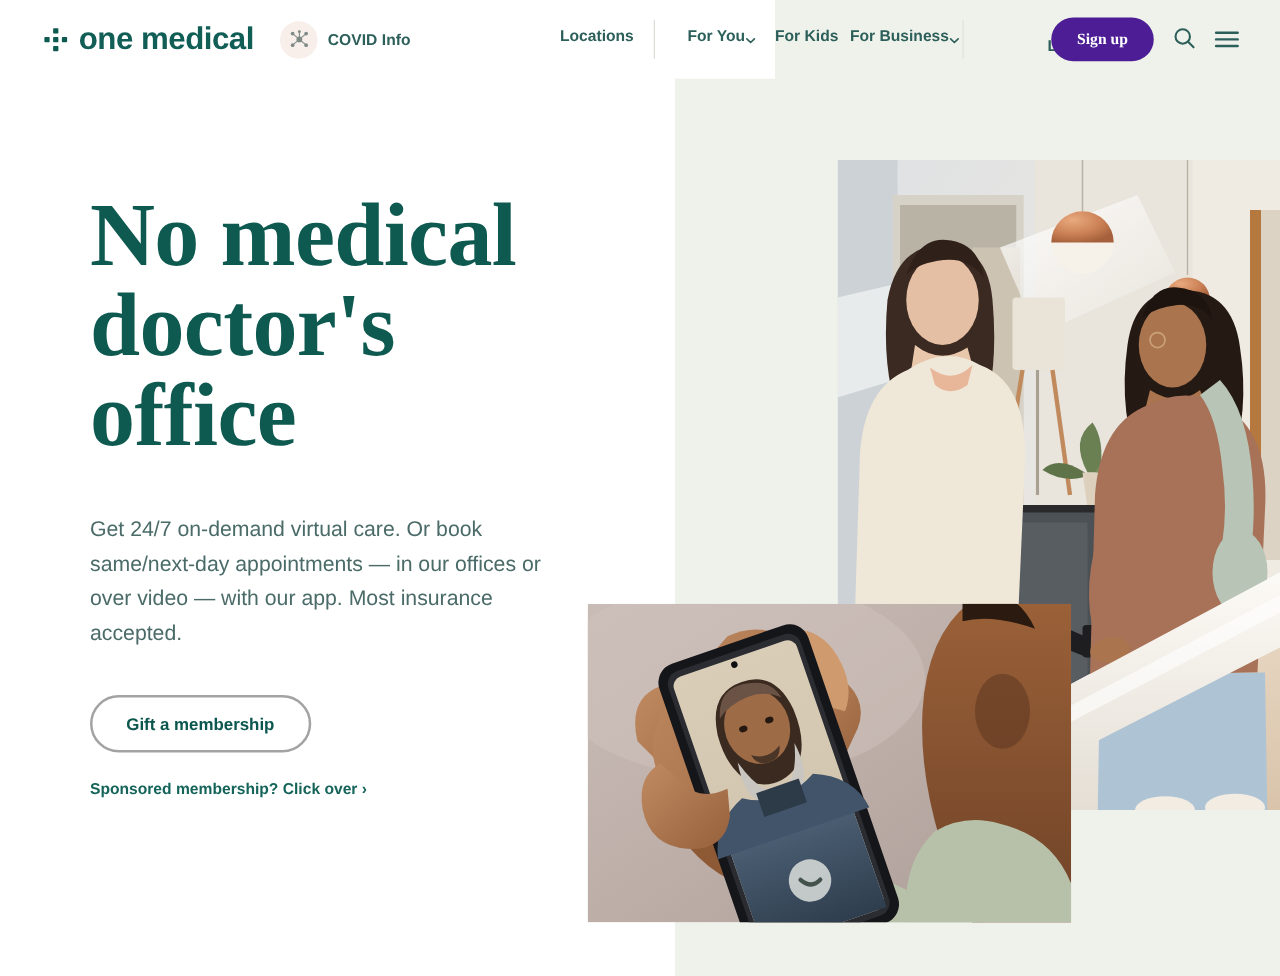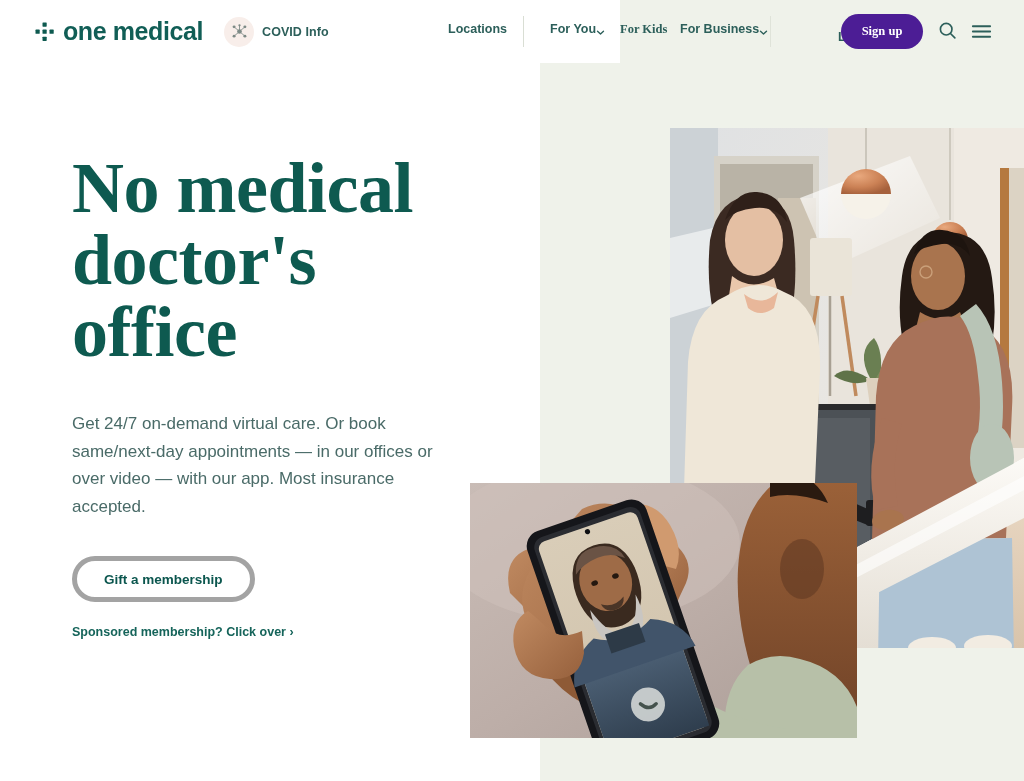--- a/index.html
+++ b/index.html
@@ -224,21 +224,21 @@
     font-family: "Liberation Sans", sans-serif;
   }
   .cta-secondary {
     height: 46px;
     padding: 0 27px;
     border-radius: 24px;
     background: #ffffff;
     color: #0b564e;
     font-size: 13.5px;
     font-weight: 700;
-    border: 5px solid #a3a3a3;
+    border: 2px solid #a3a3a3;
     cursor: pointer;
     font-family: "Liberation Sans", sans-serif;
     text-align: right;
   }
   .sponsor-link {
     font-size: 12.5px;
     font-weight: 700;
     color: #15645a;
     text-decoration: none;
     cursor: pointer;
@@ -514,21 +514,21 @@
     <div class="hdr-divider-1"></div>
     <div class="hdr-divider-2"></div>
 
     <div id="nav-host">
         <div class="nav-item" style="left: 550px;">
           <span>For You</span>
           <span class="caret"><svg viewBox="0 0 12 12" width="9" height="9">
               <path d="M2 4.2 L6 8 L10 4.2" fill="none" stroke="#2c5f5a" stroke-width="1.8" stroke-linecap="round" stroke-linejoin="round"></path>
             </svg></span>
         </div>
-        <div class="nav-item" style="left: 620px; font-family: Liberation Serif, serif;">
+        <div class="nav-item" style="left: 620px;">
           <span>For Kids</span>
         </div>
         <div class="nav-item" style="left: 680px;">
           <span>For Business</span>
           <span class="caret"><svg viewBox="0 0 12 12" width="9" height="9">
               <path d="M2 4.2 L6 8 L10 4.2" fill="none" stroke="#2c5f5a" stroke-width="1.8" stroke-linecap="round" stroke-linejoin="round"></path>
             </svg></span>
         </div>
         <div class="nav-item" style="left: 838px; margin-top: 8px;">
           <span>Log in</span>

